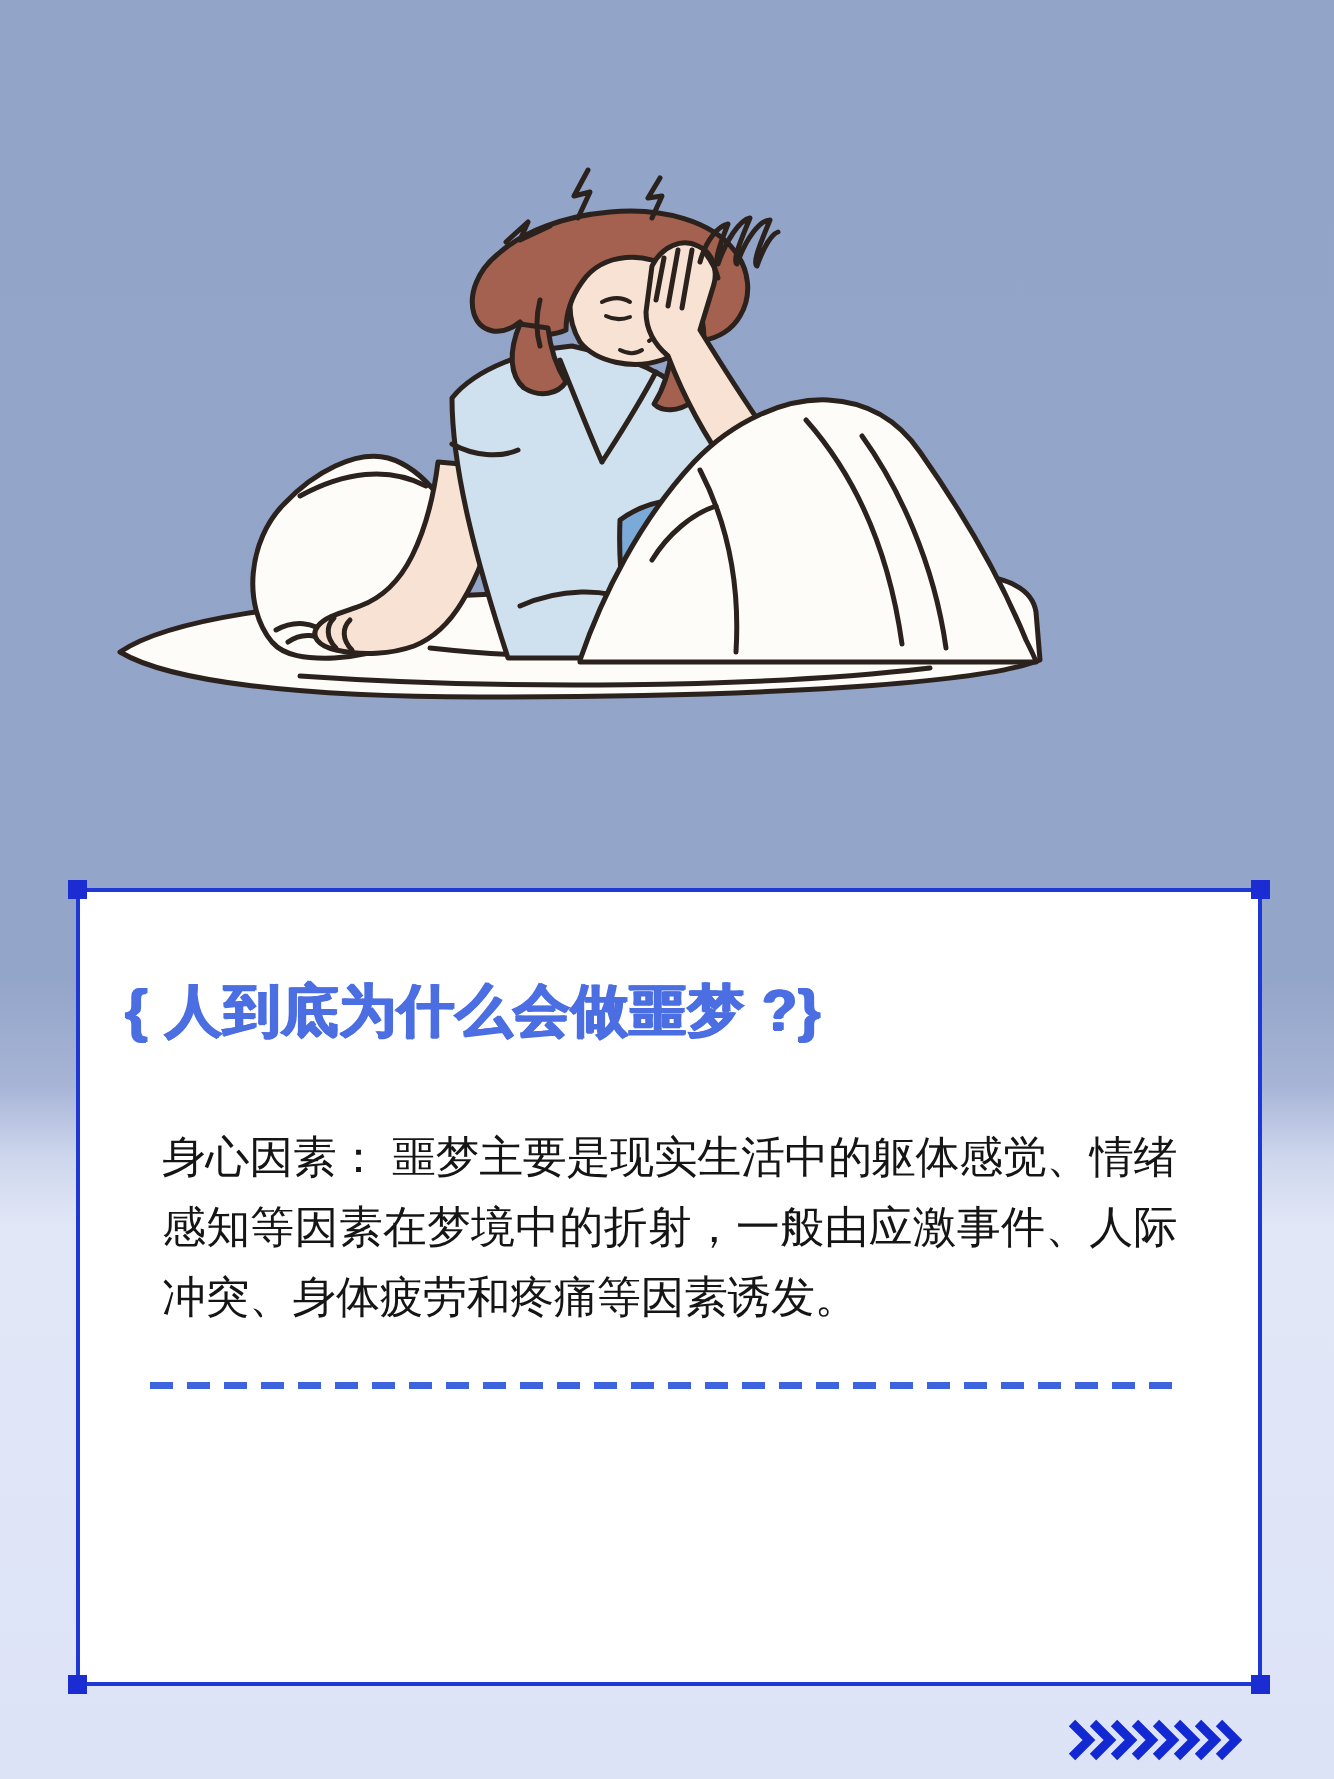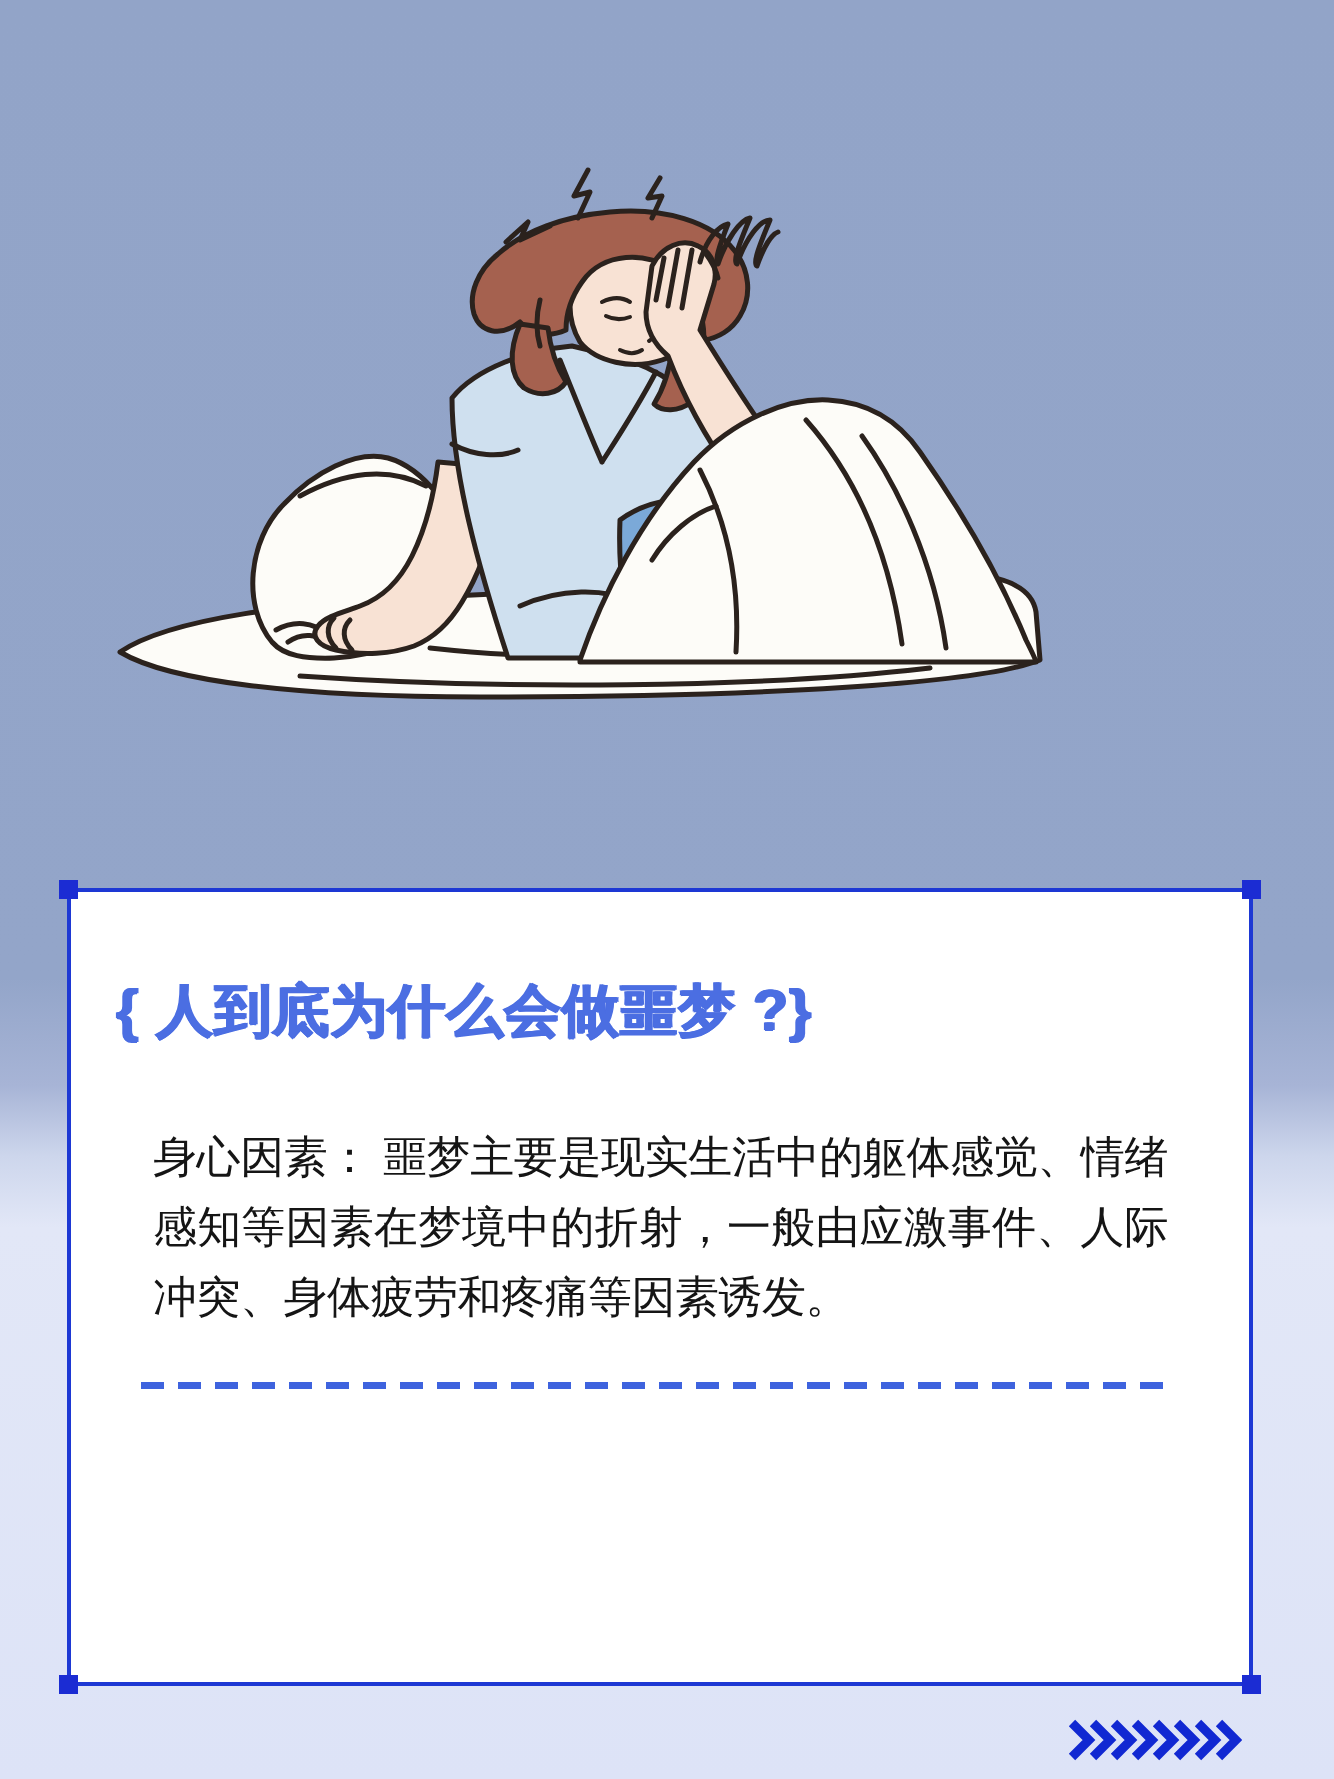--- a/index.html
+++ b/index.html
@@ -8,21 +8,21 @@
     font-family:"Liberation Sans","DejaVu Sans",sans-serif;
     background:linear-gradient(180deg,
       #92a4c8 0%, #93a5c9 55%, #a7b4d6 61%,
       #cdd6ec 65%, #e2e7f7 69%, #dde3f7 100%);
   }
   .stage{position:absolute;inset:0;}
   
   .illustration{position:absolute;left:0;top:0;width:1334px;height:760px;}
   
   .card{
-    position:absolute;left:67px;top:888px;width:1186px;height:798px;
+    position:absolute;left:76px;top:888px;width:1186px;height:798px;
     background:#ffffff;border:4px solid #1d38d4;box-sizing:border-box;
   }
   .corner{
     position:absolute;width:19px;height:19px;background:#1b2cd3;
   }
   .corner.tl{left:-12px;top:-12px;}
   .corner.tr{right:-12px;top:-12px;}
   .corner.bl{left:-12px;bottom:-12px;}
   .corner.br{right:-12px;bottom:-12px;}
   .card-title{

